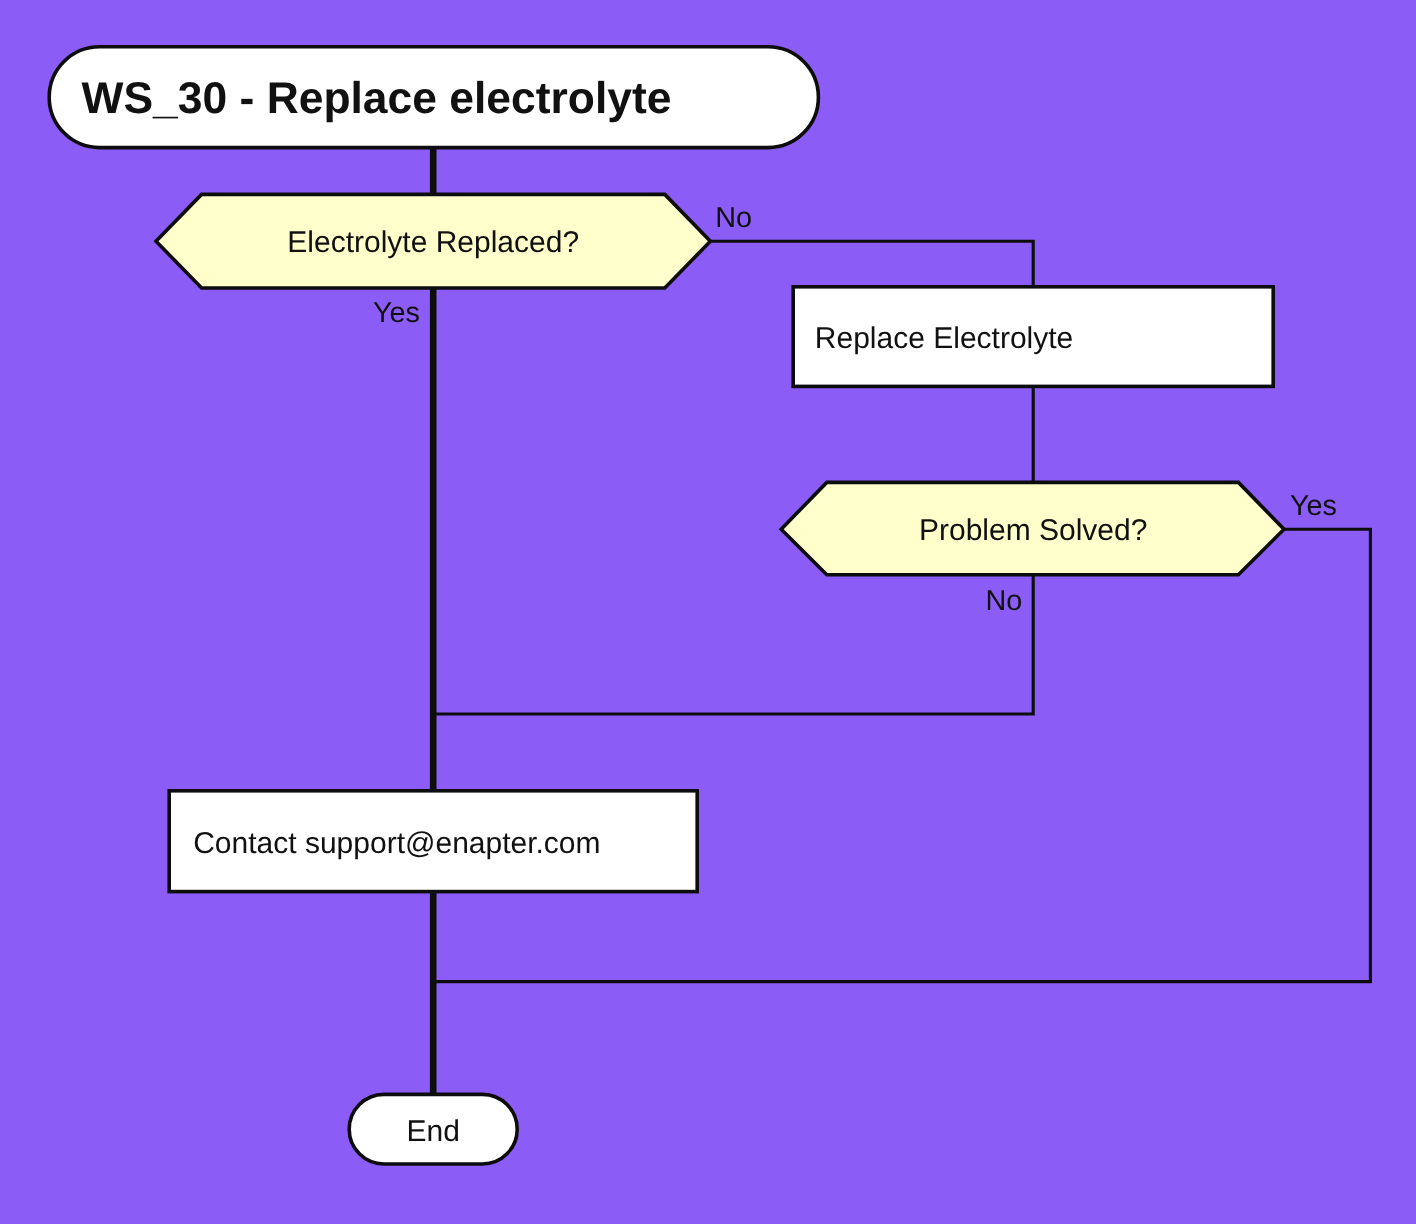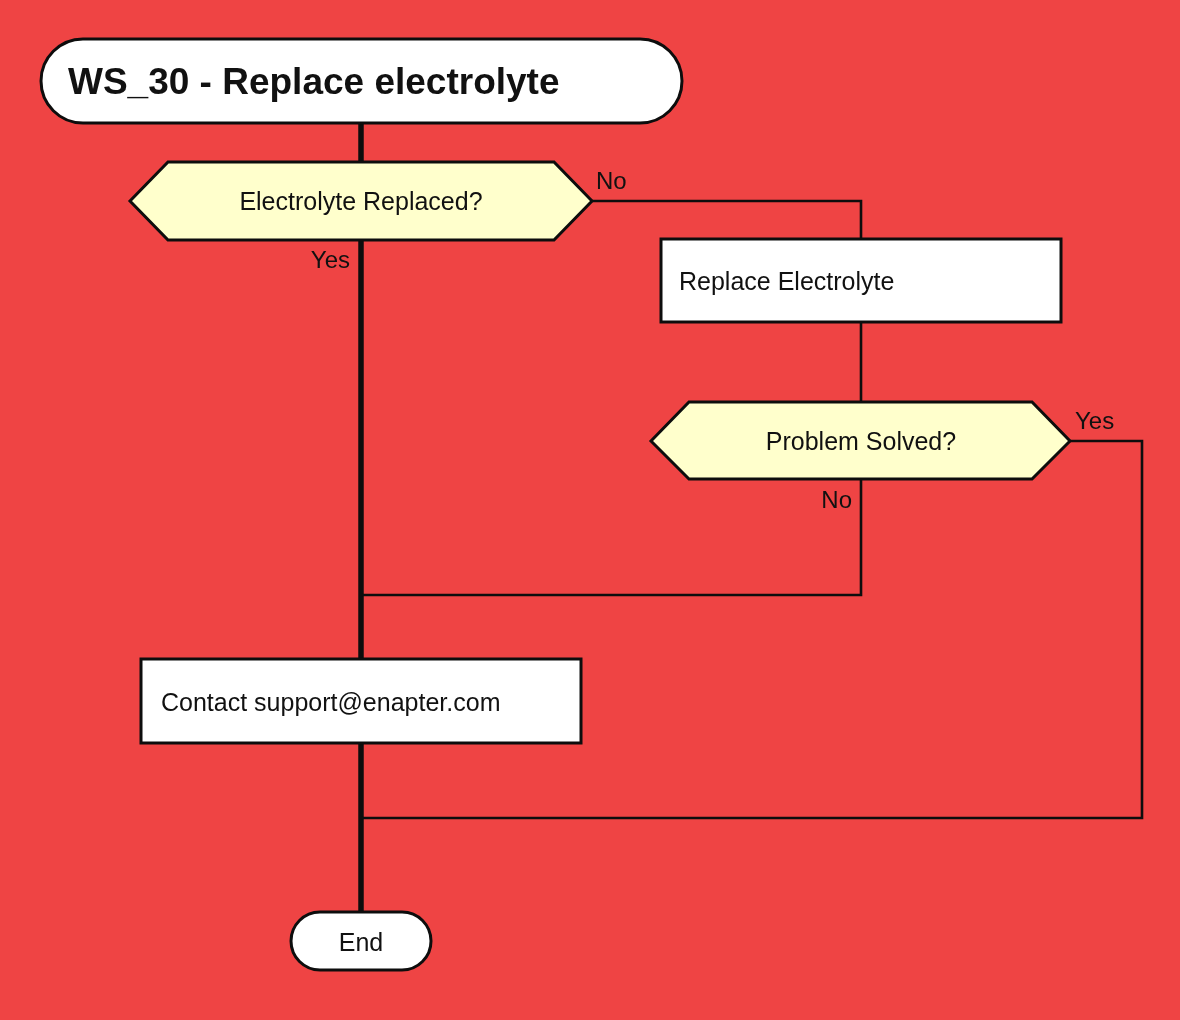--- a/index.html
+++ b/index.html
@@ -10,21 +10,21 @@
   body {
     width: 1180px;
     height: 1020px;
     overflow: hidden;
     font-family: "Liberation Sans", sans-serif;
   }
   #canvas {
     position: relative;
     width: 1180px;
     height: 1020px;
-    background: #ef4444;
+    background: #8b5cf6;
   }
   svg.flow {
     position: absolute;
     top: 0;
     left: 0;
     width: 1180px;
     height: 1020px;
     display: block;
   }
   .node-shape {

